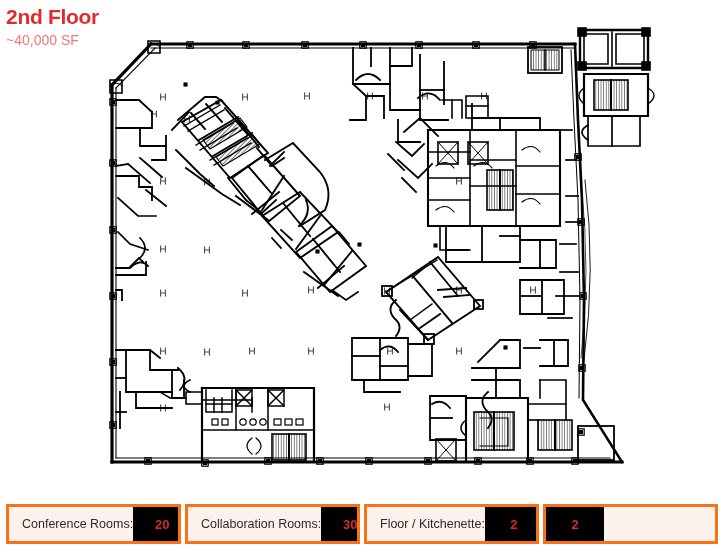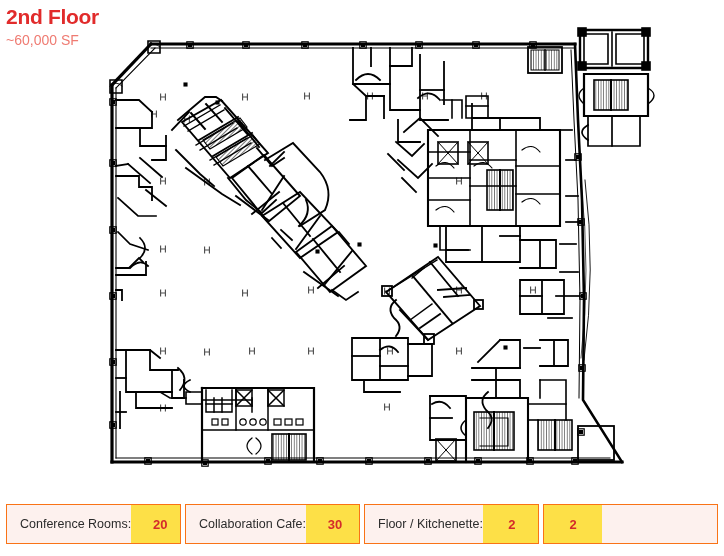--- a/index.html
+++ b/index.html
@@ -33,50 +33,50 @@
   
   .stats-bar{
     position:absolute;left:6px;top:494px;
     width:712px;height:50px;
     display:flex;
     box-sizing:border-box;
   }
   .stat-cell{
     flex:1 1 0;
     display:flex;align-items:stretch;
-    border:1px solid #f97316;
+    border:3px solid #f97316;
     box-sizing:border-box;
     margin-right:4px;
     background:#fdf1ee;
     overflow:hidden;
     margin-top:10px;
   }
   .stat-cell:last-child{margin-right:0;}
   .stat-label{
     flex:1 1 auto;
     display:flex;align-items:center;
     padding-left:13px;
     font-size:12.5px;color:#2b2b2b;
     white-space:nowrap;
   }
   .stat-value{
     flex:0 0 58px;
-    background:#fde047;
+    background:#000000;
     display:flex;align-items:center;justify-content:center;
     font-size:13px;font-weight:bold;color:#d42b2b;
   }
 </style>
 </head>
 <body>
 
 <div id="root">
 
   <div class="header">
     <div class="floor-title">2nd Floor</div>
-    <div class="floor-area">~60,000 SF</div>
+    <div class="floor-area">~40,000 SF</div>
   </div>
 
   <div class="plan-wrap">
     <svg class="plan-svg" viewBox="0 0 724 486" xmlns="http://www.w3.org/2000/svg">
       <defs>
         <pattern id="hatch" width="3" height="3" patternUnits="userSpaceOnUse" patternTransform="rotate(45)">
           <line x1="0" y1="0" x2="0" y2="3" stroke="#000" stroke-width="1.1"></line>
         </pattern>
         <pattern id="hatchv" width="2.6" height="2.6" patternUnits="userSpaceOnUse">
           <line x1="0" y1="0" x2="0" y2="2.6" stroke="#000" stroke-width="1"></line>
@@ -541,21 +541,21 @@
   </div>
 
   <div class="stats-bar">
 
     <div class="stat-cell">
       <div class="stat-label">Conference Rooms:</div>
       <div class="stat-value">20</div>
     </div>
 
     <div class="stat-cell">
-      <div class="stat-label">Collaboration Cafe:</div>
+      <div class="stat-label">Collaboration Rooms:</div>
       <div class="stat-value">30</div>
     </div>
 
     <div class="stat-cell">
       <div class="stat-label">Floor / Kitchenette:</div>
       <div class="stat-value">2</div>
     </div>
 
     <div class="stat-cell">
       <div class="stat-value">2</div>

